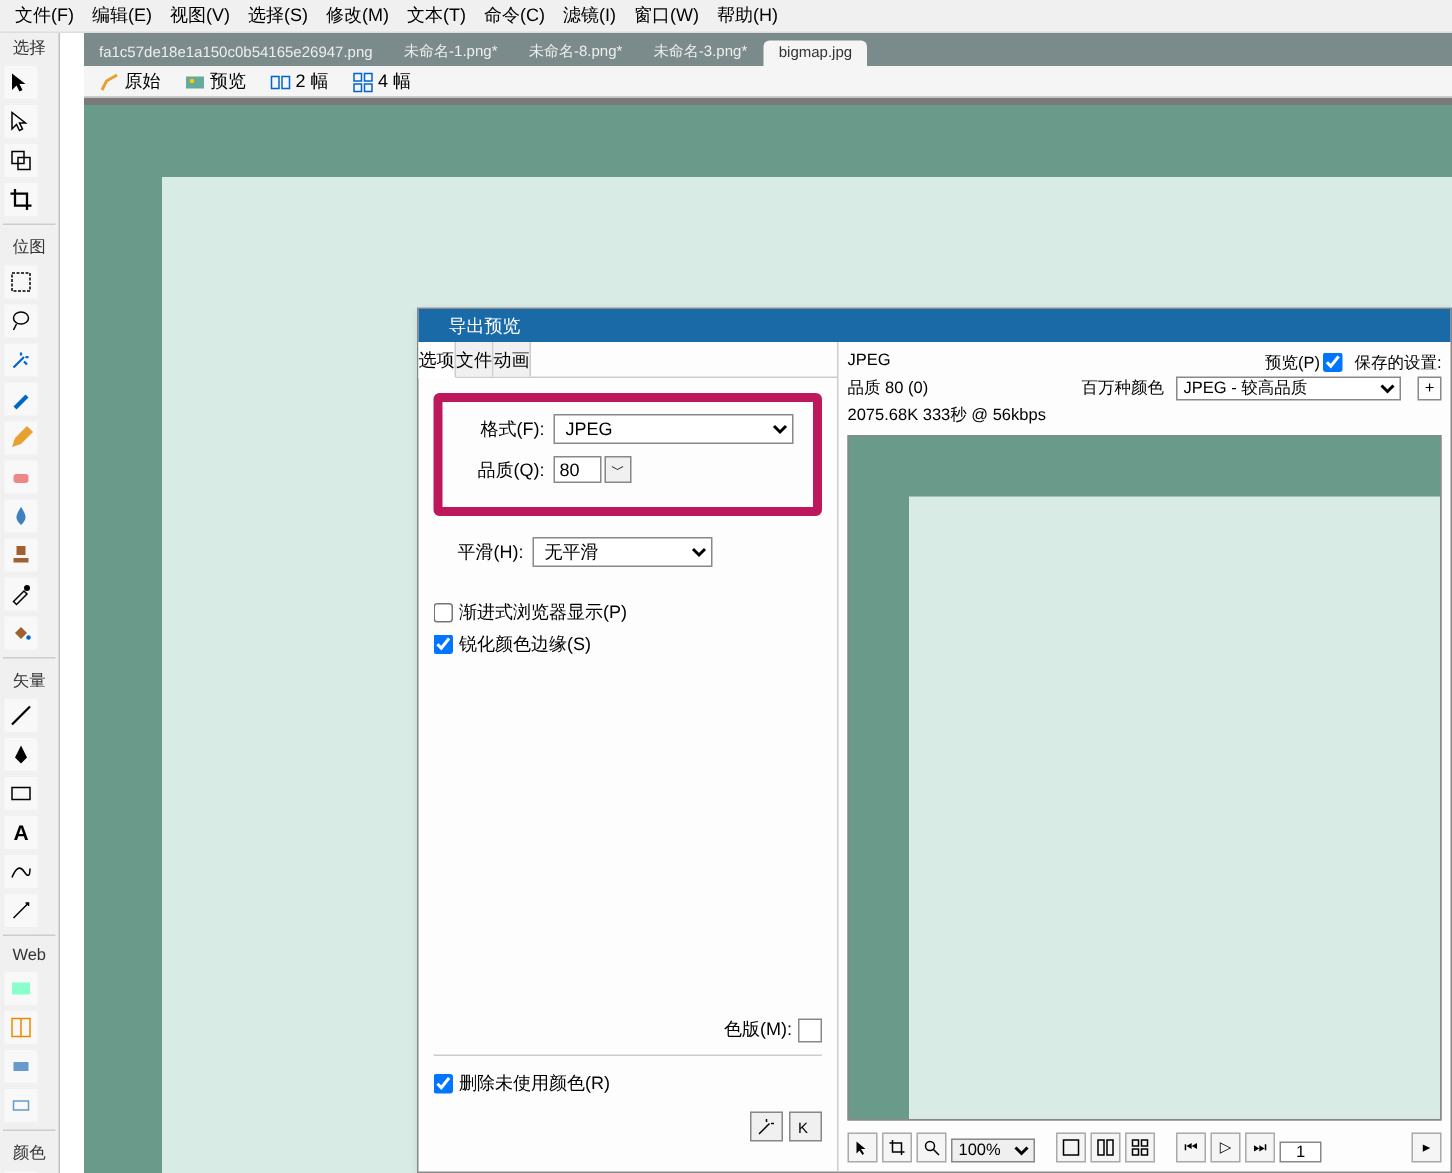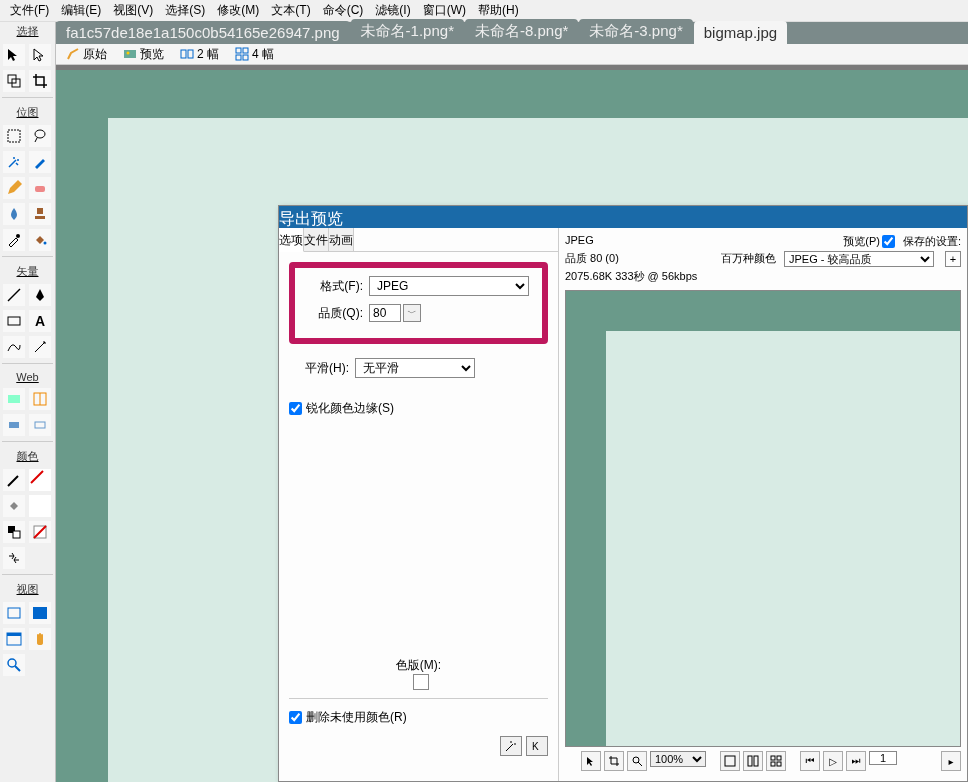--- a/index.html
+++ b/index.html
@@ -3,86 +3,86 @@
 <meta charset="utf-8">
 <style>
 * { box-sizing: border-box; margin: 0; padding: 0; font-family: "Microsoft YaHei", Arial, sans-serif; }
 body { width: 968px; height: 782px; background: #fff; overflow: hidden; position: relative; }
 
 
 .menubar { height: 22px; background: #f0f0f0; display: flex; align-items: center; padding: 0 4px; font-size: 12px; border-bottom: 1px solid #ddd; }
 .menubar span { padding: 2px 6px; cursor: default; }
 
 
-.toolbox { position: absolute; left: 0; top: 22px; width: 56px; background: #f0f0f0; border-right: 1px solid #c0c0c0; height: 760px; text-decoration: underline; }
+.toolbox { position: absolute; left: 0; top: 22px; width: 40px; background: #f0f0f0; border-right: 1px solid #c0c0c0; height: 760px; }
 .tool-section-label { font-size: 11px; text-align: center; padding: 2px 0; color: #333; }
 .tool-grid { display: flex; flex-wrap: wrap; padding: 1px; }
 .tool-btn { width: 24px; height: 24px; border: 1px solid #f0f0f0; display: flex; align-items: center; justify-content: center; margin: 1px; background: #f8f8f8; cursor: pointer; }
 .tool-btn svg { width: 16px; height: 16px; }
 .tool-sep { height: 4px; border-top: 1px solid #ccc; margin: 2px 2px; }
 
 
 .main { position: absolute; left: 56px; top: 22px; right: 0; bottom: 0; background: #7a7a7a; }
 
 
-.doctabs { height: 22px; background: #7b8a8a; display: flex; align-items: flex-end; font-size: 15px; }
+.doctabs { height: 22px; background: #7b8a8a; display: flex; align-items: flex-end; font-size: 10px; }
 .doctab { padding: 3px 10px; color: #eee; cursor: pointer; background: #7b8a8a; border-top-left-radius: 4px; border-top-right-radius: 4px; margin-right: 1px; }
 .doctab.active { background: #f5f5f5; color: #333; }
 
 
-.viewbar { height: 21px; background: #f5f5f5; border-bottom: 1px solid #ccc; display: flex; align-items: center; padding: 0 6px; font-size: 12px; gap: 8px; }
+.viewbar { height: 21px; background: #f5f5f5; border-bottom: 1px solid #ccc; display: flex; align-items: flex-start; padding: 0 6px; font-size: 12px; gap: 8px; }
 .viewbar .vb-btn { display: flex; align-items: center; gap: 3px; padding: 2px 4px; cursor: pointer; }
 .vb-icon { width: 14px; height: 14px; }
 
 
 .canvas-wrap { position: absolute; left: 0; top: 48px; right: 0; bottom: 0; background: #6a9a8a; overflow: hidden; }
 .canvas-inner { position: absolute; left: 52px; top: 48px; width: 900px; height: 700px; background: #d8ebe4; }
 
 
 .dialog { position: absolute; left: 278px; top: 205px; width: 690px; height: 577px; background: #fdfdfd; border: 1px solid #888; box-shadow: 2px 2px 6px rgba(0,0,0,0.2); }
-.dlg-title { height: 22px; background: #1a6aa8; color: #fff; font-size: 16px; padding: 3px 0; }
+.dlg-title { height: 22px; background: #1a6aa8; color: #fff; font-size: 12px; padding: 3px 20px; }
 .dlg-body { position: absolute; top: 22px; left: 0; right: 0; bottom: 0; display: flex; }
 
 
 .dlg-left { width: 280px; border-right: 1px solid #ccc; display: flex; flex-direction: column; }
 .dlg-tabs { height: 24px; display: flex; font-size: 12px; border-bottom: 1px solid #ccc; }
 .dlg-tab { padding: 4px 0; cursor: pointer; border-right: 1px solid #ccc; background: #f0f0f0; }
 .dlg-tab.active { background: #fff; border-bottom: 1px solid #fff; margin-bottom: -1px; }
 
 .dlg-left-content { flex: 1; padding: 10px; font-size: 12px; position: relative; }
 .highlight-box { border: 6px solid #be185d; border-radius: 4px; padding: 8px; margin-bottom: 14px; }
 .form-row { display: flex; align-items: center; margin-bottom: 8px; }
 .form-row label { width: 60px; text-align: right; margin-right: 6px; }
 .form-row select, .form-row input[type="text"] { font-size: 12px; border: 1px solid #888; padding: 1px 3px; background: #fff; }
 .format-select { width: 160px; }
 .quality-input { width: 32px; }
 .quality-dd { width: 18px; height: 18px; border: 1px solid #888; background: #f0f0f0; text-align: center; font-size: 9px; line-height: 16px; cursor: pointer; margin-left: 2px; }
 
 .checkbox-row { display: flex; align-items: center; margin-bottom: 4px; }
 .checkbox-row input { margin-right: 4px; }
 
-.color-row { display: flex; align-items: center; justify-content: flex-end; margin-top: 240px; flex-direction: column; }
+.color-row { display: flex; align-items: center; justify-content: flex-end; margin-top: 240px; }
 .color-swatch { width: 16px; height: 16px; border: 1px solid #888; background: #fff; margin-left: 4px; }
 
 .bottom-check { margin-top: 10px; }
 .wand-row { display: flex; justify-content: flex-end; gap: 4px; margin-top: 10px; }
 .wand-btn { width: 22px; height: 20px; border: 1px solid #888; background: #f0f0f0; display: flex; align-items: center; justify-content: center; cursor: pointer; }
 
 
 .dlg-right { flex: 1; display: flex; flex-direction: column; padding: 6px; font-size: 11px; }
 .info-row { display: flex; margin-bottom: 2px; gap: 8px; }
 .info-block { flex: 1; }
 .preview-check { display: flex; align-items: center; gap: 2px; margin-left: 17px; }
 .preset-select { width: 150px; font-size: 11px; border: 1px solid #888; background: #fff; }
 .plus-btn { width: 16px; height: 16px; border: 1px solid #888; text-align: center; line-height: 14px; font-size: 11px; cursor: pointer; margin-left: 3px; }
 
 .preview-img { flex: 1; border: 1px solid #888; background: #6a9a8a; margin: 4px 0; position: relative; overflow: hidden; }
 .preview-img-inner { position: absolute; left: 40px; top: 40px; right: 0; bottom: 0; background: #d8ebe4; }
 
-.preview-toolbar { height: 24px; display: flex; align-items: flex-start; gap: 3px; margin-left: 16px; }
+.preview-toolbar { height: 24px; display: flex; align-items: flex-end; gap: 3px; }
 .pt-btn { width: 20px; height: 20px; border: 1px solid #aaa; background: #f5f5f5; display: flex; align-items: center; justify-content: center; cursor: pointer; font-size: 10px; }
 .zoom-select { width: 56px; font-size: 11px; border: 1px solid #888; }
 .page-input { width: 28px; font-size: 11px; border: 1px solid #888; text-align: center; }
 
 .dlg-buttons { height: 32px; display: flex; align-items: center; justify-content: flex-end; gap: 8px; padding: 0 8px; border-top: 1px solid #ccc; }
 .dlg-btn { min-width: 70px; height: 22px; font-size: 12px; border: 1px solid #888; background: #f0f0f0; cursor: pointer; }
 .dlg-btn.primary { border: 2px solid #1a6aa8; }
 </style>
 </head>
 <body>
@@ -377,20 +377,24 @@
             <input type="text" class="quality-input" value="80" style="">
             <div class="quality-dd">﹀</div>
           </div>
         </div>
         <div class="form-row">
           <label>平滑(H):</label>
           <select style="width:120px"><option>无平滑</option></select>
         </div>
         <div style="height:14px"></div>
         <div class="checkbox-row">
+          <input type="checkbox" style="">
+          <span>渐进式浏览器显示(P)</span>
+        </div>
+        <div class="checkbox-row">
           <input type="checkbox" checked="" style="">
           <span>锐化颜色边缘(S)</span>
         </div>
         <div class="color-row">
           <span>色版(M):</span>
           <div class="color-swatch"></div>
         </div>
         <div style="height:1px;background:#ccc;margin:8px 0"></div>
         <div class="checkbox-row bottom-check">
           <input type="checkbox" checked="" style="">

